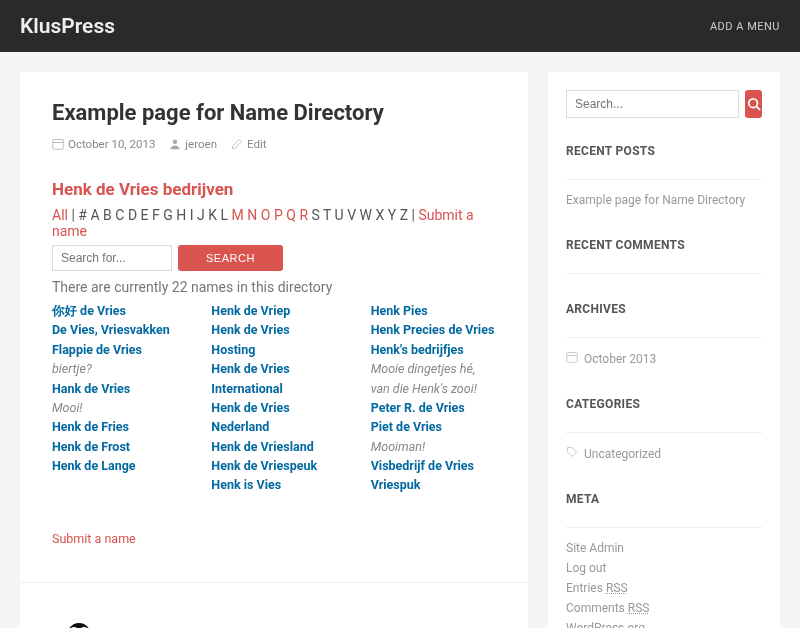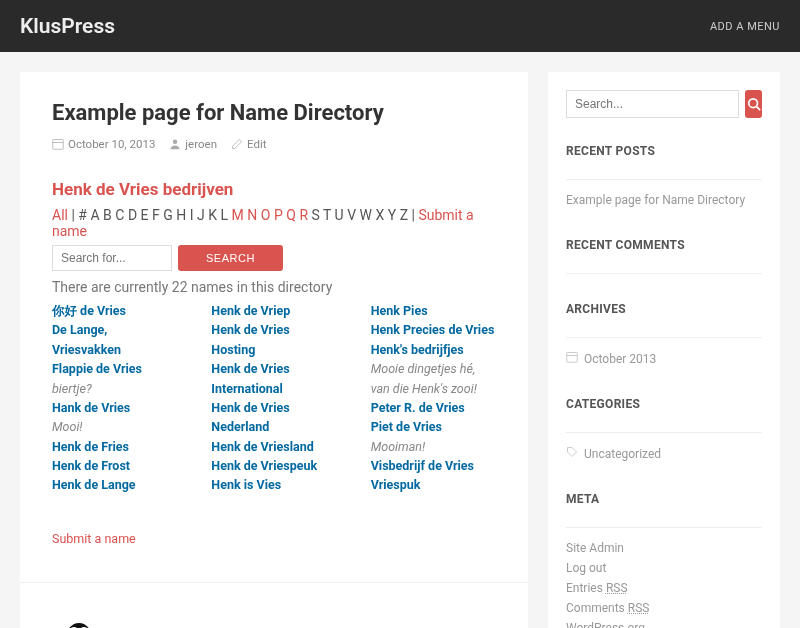--- a/index.html
+++ b/index.html
@@ -81,21 +81,21 @@
       <a>All</a> | <span id="letters"><span class="letter">#</span> <span class="letter">A</span> <span class="letter">B</span> <span class="letter">C</span> <span class="letter">D</span> <span class="letter">E</span> <span class="letter">F</span> <span class="letter">G</span> <span class="letter">H</span> <span class="letter">I</span> <span class="letter">J</span> <span class="letter">K</span> <span class="letter">L</span> <span class="letter lit">M</span> <span class="letter lit">N</span> <span class="letter lit">O</span> <span class="letter lit">P</span> <span class="letter lit">Q</span> <span class="letter lit">R</span> <span class="letter">S</span> <span class="letter">T</span> <span class="letter">U</span> <span class="letter">V</span> <span class="letter">W</span> <span class="letter">X</span> <span class="letter">Y</span> <span class="letter">Z</span></span> | <a>Submit a name</a>
     </div>
     <div class="search-row">
       <input class="search-input" placeholder="Search for..." style="">
       <button class="search-btn">SEARCH</button>
     </div>
     <div class="count-line">There are currently 22 names in this directory</div>
     <div class="names-grid">
       <div class="col" id="c1">
           <div class="name">你好 de Vries</div>
-          <div class="name">De Lange, Vriesvakken</div>
+          <div class="name">De Vies, Vriesvakken</div>
           <div class="name">Flappie de Vries</div>
           <div class="desc">biertje?</div>
           <div class="name">Hank de Vries</div>
           <div class="desc">Mooi!</div>
           <div class="name">Henk de Fries</div>
           <div class="name">Henk de Frost</div>
           <div class="name">Henk de Lange</div>
         </div>
       <div class="col" id="c2">
           <div class="name">Henk de Vriep</div>

